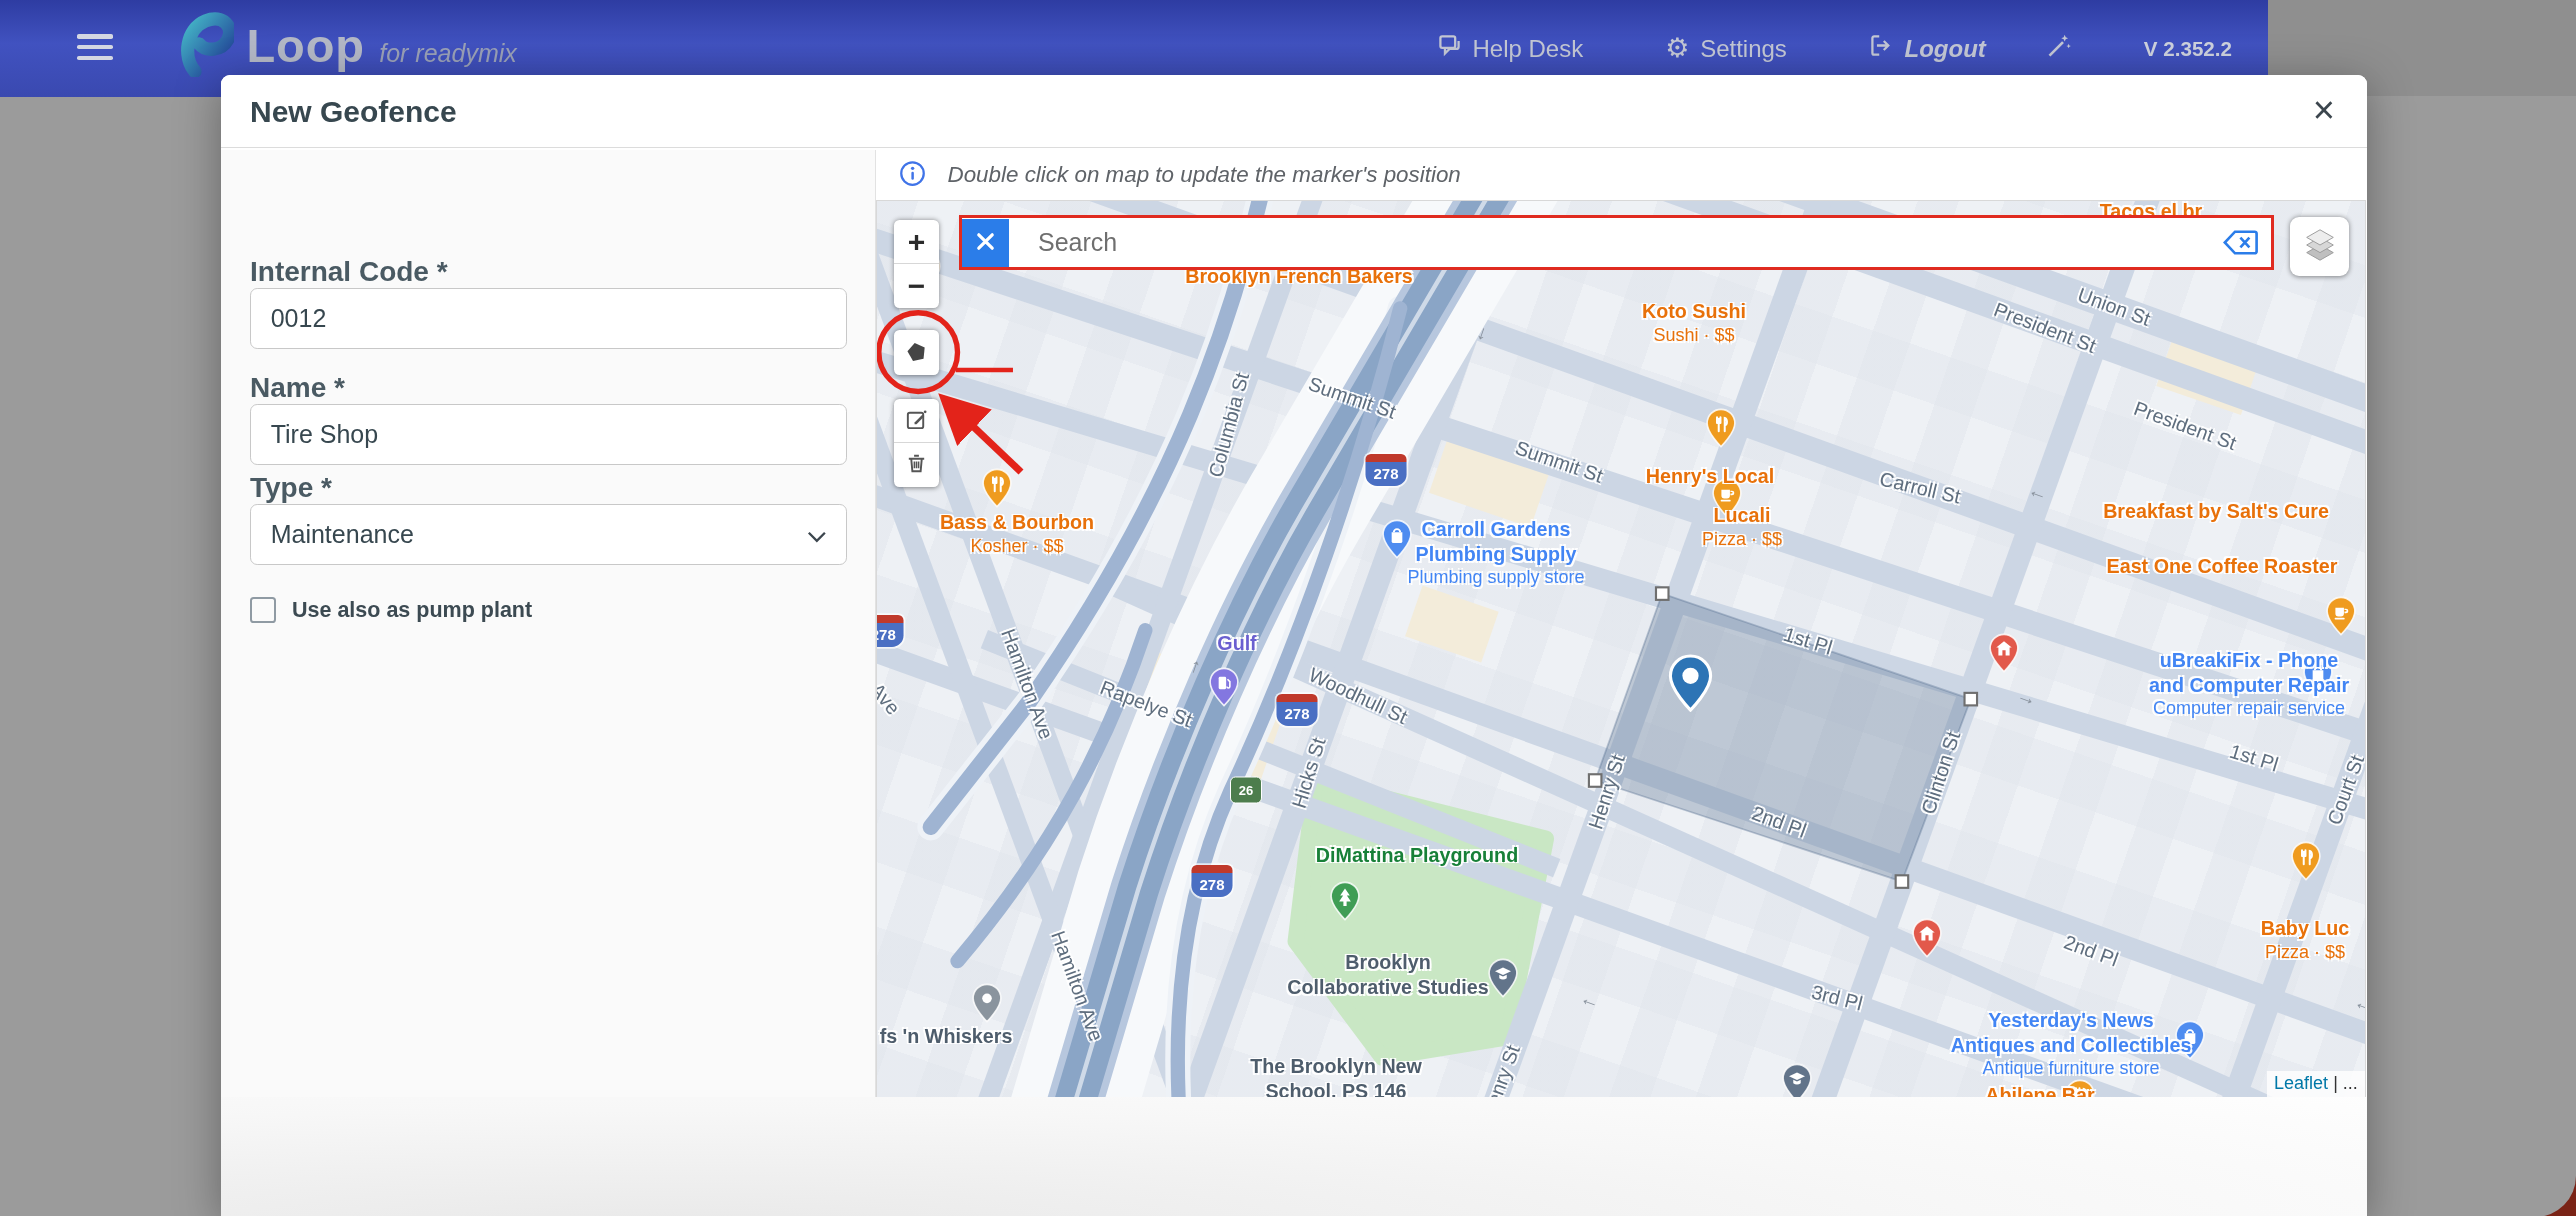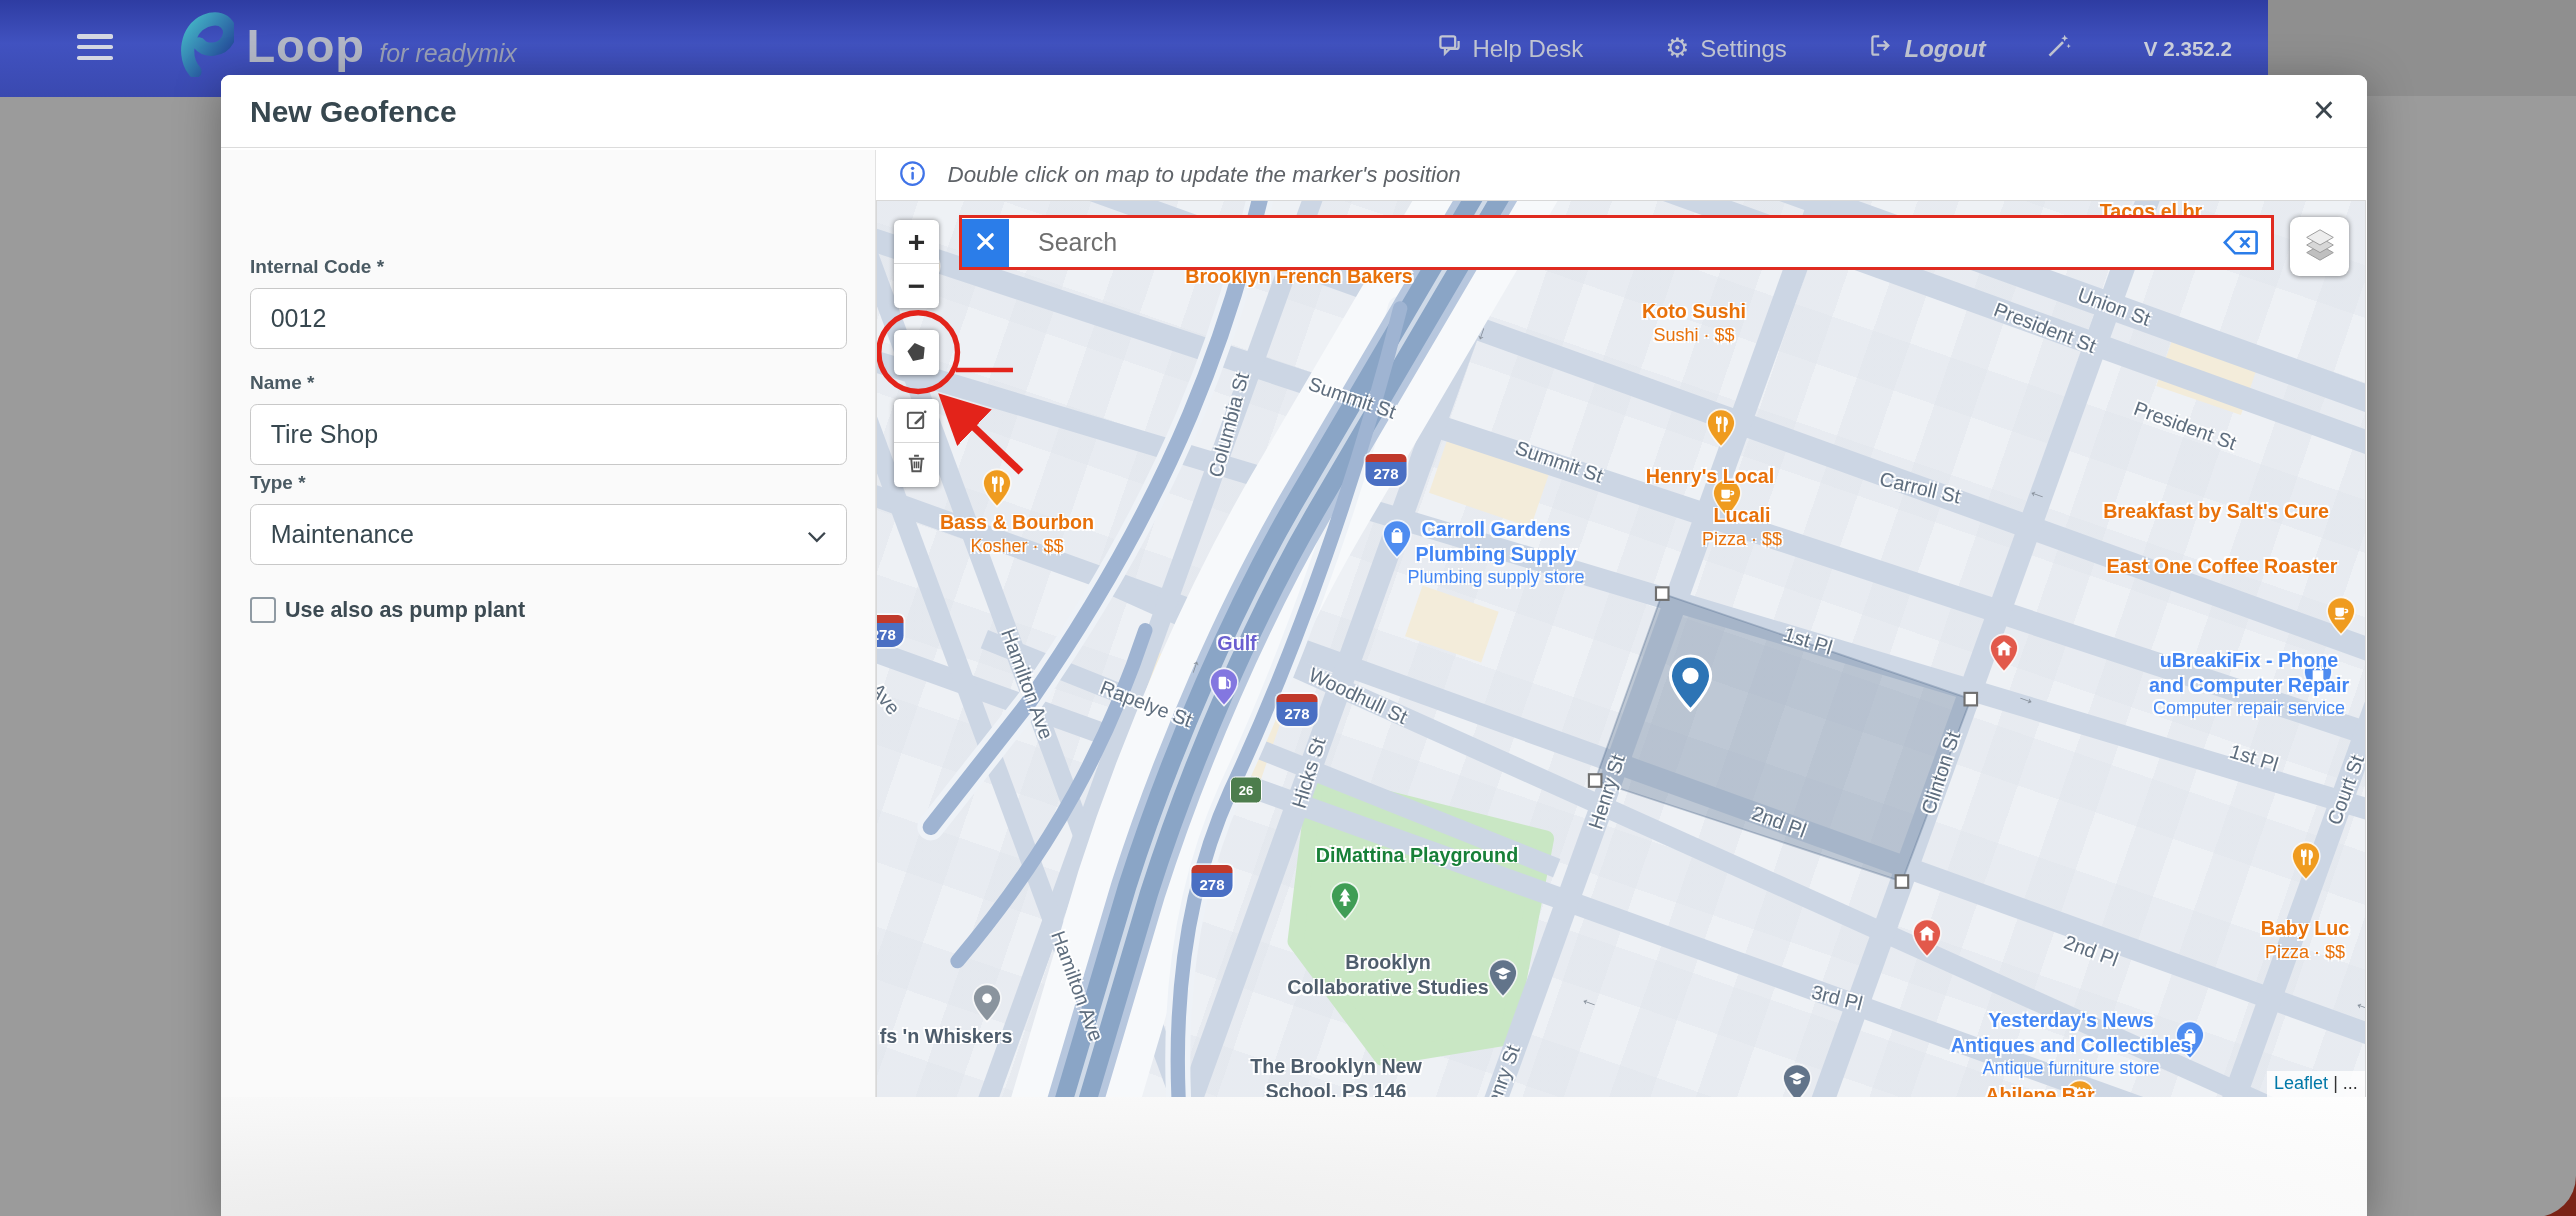--- a/index.html
+++ b/index.html
@@ -25,25 +25,25 @@
     border-bottom-right-radius:41px; }
 
   
   .modal { position:absolute; left:221px; top:75px; width:2146px; height:1141px; background:#fff; z-index:10;
     border-radius:9px 9px 0 0; box-shadow:0 9px 45px rgba(0,0,0,.35); overflow:hidden; }
   .modal-header { position:absolute; left:0; top:0; width:100%; height:73px; background:#fff; border-bottom:1.8px solid #dcdcdc; }
   .modal-title { position:absolute; left:29px; top:19.7px; font-size:30px; font-weight:bold; color:#37474f; }
   .modal-close { position:absolute; right:32px; top:16px; font-size:38px; color:#3c464e; cursor:pointer; line-height:1; font-weight:normal; }
 
   .form-panel { position:absolute; left:0; top:75px; width:655px; height:947px; background:#fafafa; border-right:1.8px solid #e2e2e2; }
-  .f-label { position:absolute; left:29px; font-size:19px; font-weight:bold; color:#4a5a63; }
+  .f-label { position:absolute; left:29px; font-size:28px; font-weight:bold; color:#4a5a63; }
   .f-input { position:absolute; left:29px; width:597px; height:61px; background:#fff; border:1.8px solid #c8c8c8; border-radius:7.2px;
     font-size:25px; color:#37474f; padding-left:19.7px; font-family:"Liberation Sans",sans-serif; outline:none; }
   .f-select { display:flex; align-items:center; justify-content:space-between; padding-right:19.7px; cursor:pointer; }
-  .chk-row { position:absolute; left:29px; top:447px; display:flex; align-items:center; gap:9px; cursor:pointer; }
+  .chk-row { position:absolute; left:29px; top:447px; display:flex; align-items:center; gap:16px; cursor:pointer; }
   .chk-box { width:26px; height:26px; border:2.7px solid #8f9aa3; border-radius:3.6px; background:#fafafa; }
   .chk-label { font-size:21.5px; font-weight:bold; color:#3c4a52; }
 
   
   .map-panel { position:absolute; left:655px; top:75px; width:1491px; height:947px; background:#fff; }
   .info-bar { position:absolute; left:0; top:0; width:100%; height:50px; display:flex; align-items:center; gap:21.5px; padding-left:23px; }
   .info-text { font-size:22.4px; font-style:italic; color:#5f6368; }
   .map { position:absolute; left:0; top:50px; width:1490px; height:898px; overflow:hidden; border:0.9px solid #d8d8d8; cursor:grab;
     background:
       repeating-linear-gradient(109deg, rgba(225,229,236,.50) 0 39px, rgba(225,229,236,0) 39px 82px),

